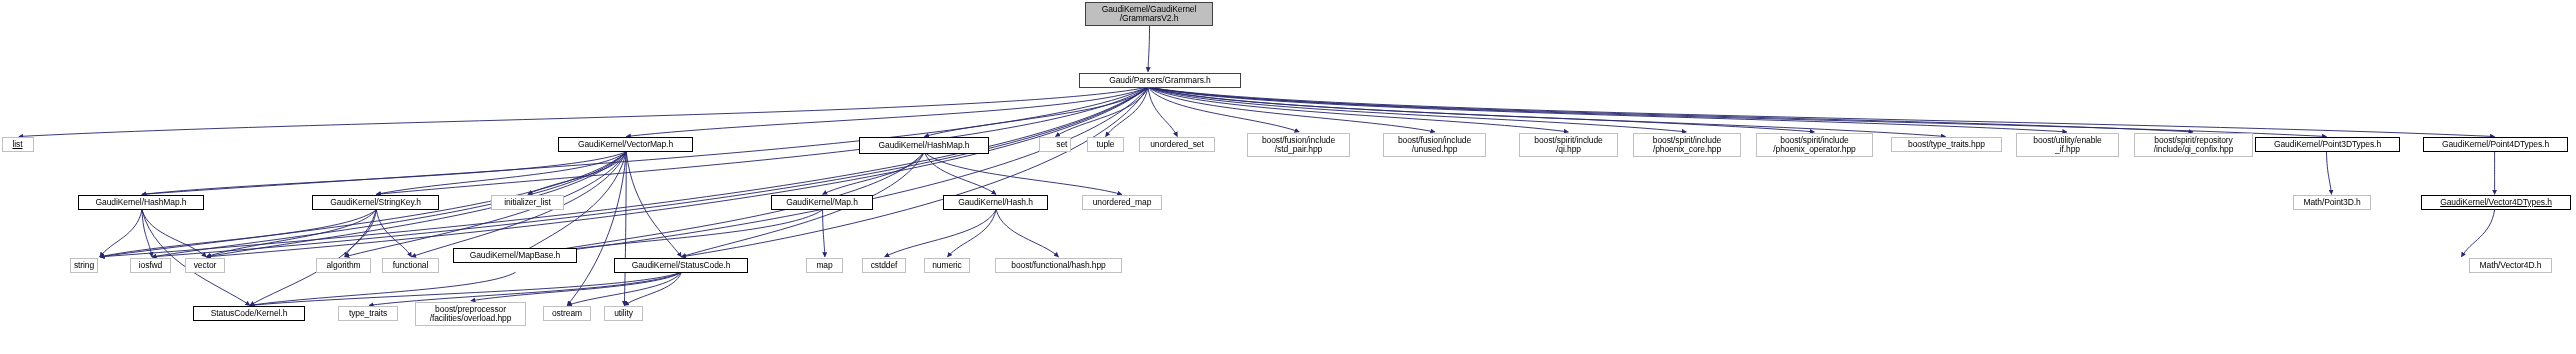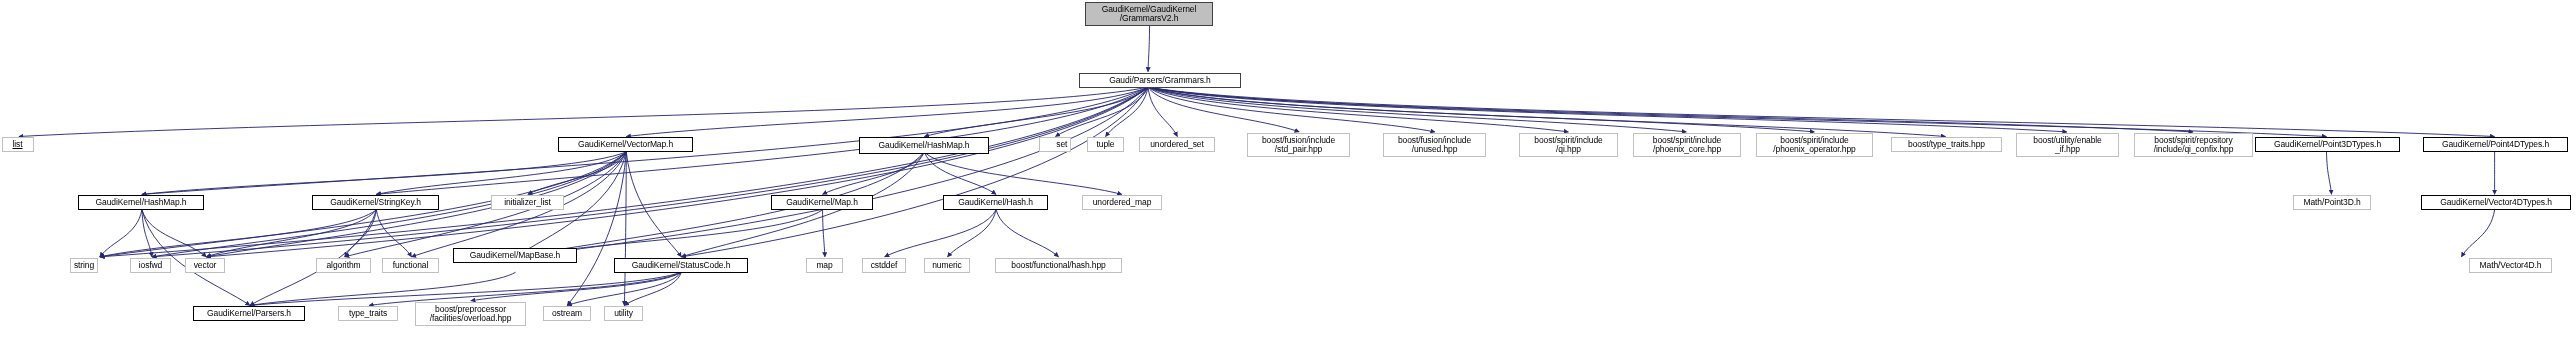--- a/index.html
+++ b/index.html
@@ -155,34 +155,34 @@
 /include/qi_confix.hpp</div>
       <div class="node strong" style="left: 2255px; top: 137px; width: 145px; height: 14.7px;">GaudiKernel/Point3DTypes.h</div>
       <div class="node strong" style="left: 2423px; top: 137px; width: 145px; height: 14.7px;">GaudiKernel/Point4DTypes.h</div>
       <div class="node strong" style="left: 78px; top: 195px; width: 126px; height: 14.7px;">GaudiKernel/HashMap.h</div>
       <div class="node strong" style="left: 312px; top: 195px; width: 127px; height: 14.7px;">GaudiKernel/StringKey.h</div>
       <div class="node" style="left: 491px; top: 195px; width: 73px; height: 14.7px;">initializer_list</div>
       <div class="node strong" style="left: 771px; top: 195px; width: 102px; height: 14.7px;">GaudiKernel/Map.h</div>
       <div class="node strong" style="left: 943px; top: 195px; width: 105px; height: 14.7px;">GaudiKernel/Hash.h</div>
       <div class="node" style="left: 1082px; top: 195px; width: 80px; height: 14.7px;">unordered_map</div>
       <div class="node" style="left: 2293px; top: 195px; width: 78px; height: 14.7px;">Math/Point3D.h</div>
-      <div class="node strong" style="left: 2421px; top: 195px; width: 150px; height: 14.7px;">GaudiKernel/Vector4DTypes.h</div>
+      <div class="node strong" style="left: 2421px; top: 195px; width: 150px; height: 14.7px; text-decoration: underline;">GaudiKernel/Vector4DTypes.h</div>
       <div class="node" style="left: 70px; top: 258px; width: 28px; height: 14.7px;">string</div>
       <div class="node" style="left: 130px; top: 258px; width: 41px; height: 14.7px;">iosfwd</div>
       <div class="node" style="left: 185px; top: 258px; width: 40px; height: 14.7px;">vector</div>
       <div class="node" style="left: 316px; top: 258px; width: 55px; height: 14.7px;">algorithm</div>
       <div class="node" style="left: 382px; top: 258px; width: 57px; height: 14.7px;">functional</div>
       <div class="node strong" style="left: 453px; top: 248px; width: 124px; height: 14.7px;">GaudiKernel/MapBase.h</div>
       <div class="node strong" style="left: 614px; top: 258px; width: 134px; height: 14.7px;">GaudiKernel/StatusCode.h</div>
       <div class="node" style="left: 806px; top: 258px; width: 37px; height: 14.7px;">map</div>
       <div class="node" style="left: 862px; top: 258px; width: 44px; height: 14.7px;">cstddef</div>
       <div class="node" style="left: 924px; top: 258px; width: 46px; height: 14.7px;">numeric</div>
       <div class="node" style="left: 995px; top: 258px; width: 127px; height: 14.7px;">boost/functional/hash.hpp</div>
       <div class="node" style="left: 2421px; top: 258px; width: 83px; height: 14.7px; margin-left: 48px;">Math/Vector4D.h</div>
-      <div class="node strong" style="left: 193px; top: 306px; width: 112px; height: 14.7px;">GaudiKernel/Parsers.h</div>
+      <div class="node strong" style="left: 193px; top: 306px; width: 112px; height: 14.7px;">StatusCode/Kernel.h</div>
       <div class="node" style="left: 338px; top: 306px; width: 60px; height: 14.7px;">type_traits</div>
       <div class="node" style="left: 415px; top: 302px; width: 111px; height: 24px;">boost/preprocessor
 /facilities/overload.hpp</div>
       <div class="node" style="left: 543px; top: 306px; width: 48px; height: 14.7px;">ostream</div>
       <div class="node" style="left: 604px; top: 306px; width: 39px; height: 14.7px;">utility</div>
     </div>
 </div>
 
 
 </body></html>

